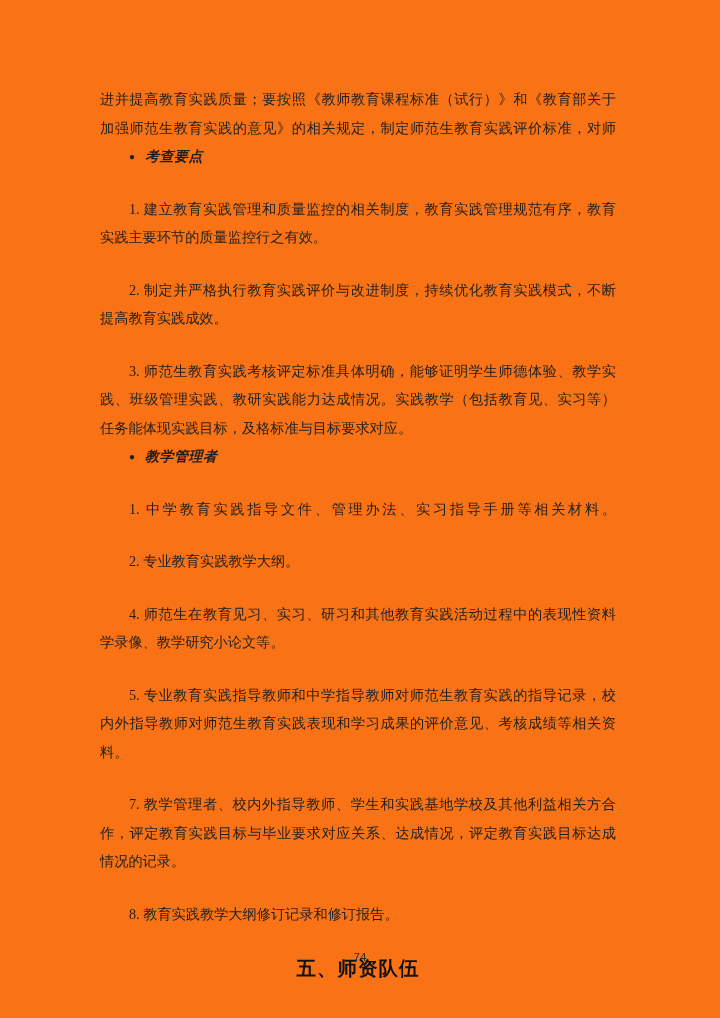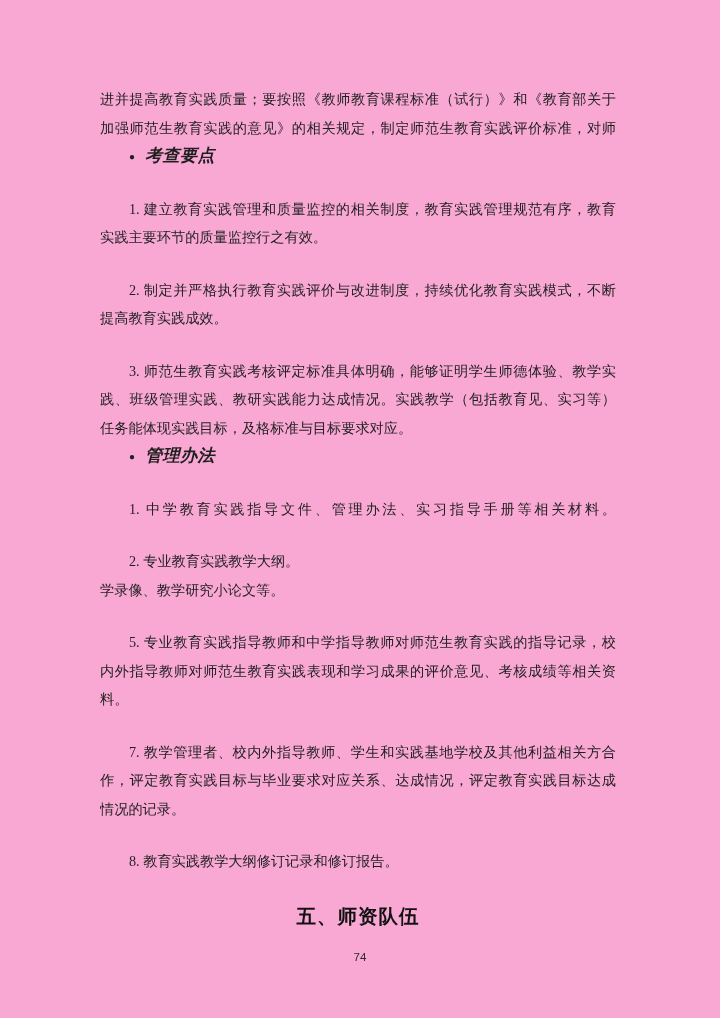--- a/index.html
+++ b/index.html
@@ -1,19 +1,19 @@
 <!DOCTYPE html>
 <html><head>
 <meta charset="utf-8">
 <style>
   html,body{margin:0;padding:0;background:#e9e9e9;}
   .page{
     position:relative;
     width:720px;height:1018px;
-    background:#f9a8d4;
+    background:#f97316;
     margin:0 auto;
     font-family:"Liberation Serif","DejaVu Serif",serif;
     color:#1f1f1f;
     overflow:hidden;
   }
   .content{
     position:absolute;
     left:100px;top:85px;width:516px;
     font-size:14.2px;
   }
@@ -33,21 +33,21 @@
   .bullet-ln{padding-left:29px;}
   .bullet{
     font-size:10px;
     margin-right:10px;
     vertical-align:1px;
     display:inline-block;
   }
   .bullet-title{
     font-weight:700;
     font-style:italic;
-    font-size:17px;
+    font-size:14px;
     letter-spacing:0.5px;
   }
   .section-heading{
     margin-top:25px;
     height:32px;
     line-height:32px;
     text-align:center;
     font-weight:700;
     font-size:19.5px;
     letter-spacing:1px;
@@ -82,24 +82,25 @@
       <div class="ln">实践主要环节的质量监控行之有效。</div>
       <div class="ln j ind">2. 制定并严格执行教育实践评价与改进制度，持续优化教育实践模式，不断</div>
       <div class="ln">提高教育实践成效。</div>
       <div class="ln j ind">3. 师范生教育实践考核评定标准具体明确，能够证明学生师德体验、教学实</div>
       <div class="ln j">践、班级管理实践、教研实践能力达成情况。实践教学（包括教育见、实习等）</div>
       <div class="ln">任务能体现实践目标，及格标准与目标要求对应。</div>
     </div>
 
     <div>
       <div class="ln bullet-ln">
-        <span class="bullet">●</span><span class="bullet-title">管理办法</span>
+        <span class="bullet">●</span><span class="bullet-title">教学管理者</span>
       </div>
       <div class="ln j ind">1. 中学教育实践指导文件、管理办法、实习指导手册等相关材料。</div>
       <div class="ln ind">2. 专业教育实践教学大纲。</div>
+      <div class="ln j ind">4. 师范生在教育见习、实习、研习和其他教育实践活动过程中的表现性资料</div>
       <div class="ln">学录像、教学研究小论文等。</div>
       <div class="ln j ind">5. 专业教育实践指导教师和中学指导教师对师范生教育实践的指导记录，校</div>
       <div class="ln j">内外指导教师对师范生教育实践表现和学习成果的评价意见、考核成绩等相关资</div>
       <div class="ln">料。</div>
       <div class="ln j ind">7. 教学管理者、校内外指导教师、学生和实践基地学校及其他利益相关方合</div>
       <div class="ln j">作，评定教育实践目标与毕业要求对应关系、达成情况，评定教育实践目标达成</div>
       <div class="ln">情况的记录。</div>
       <div class="ln ind">8. 教育实践教学大纲修订记录和修订报告。</div>
     </div>
 

